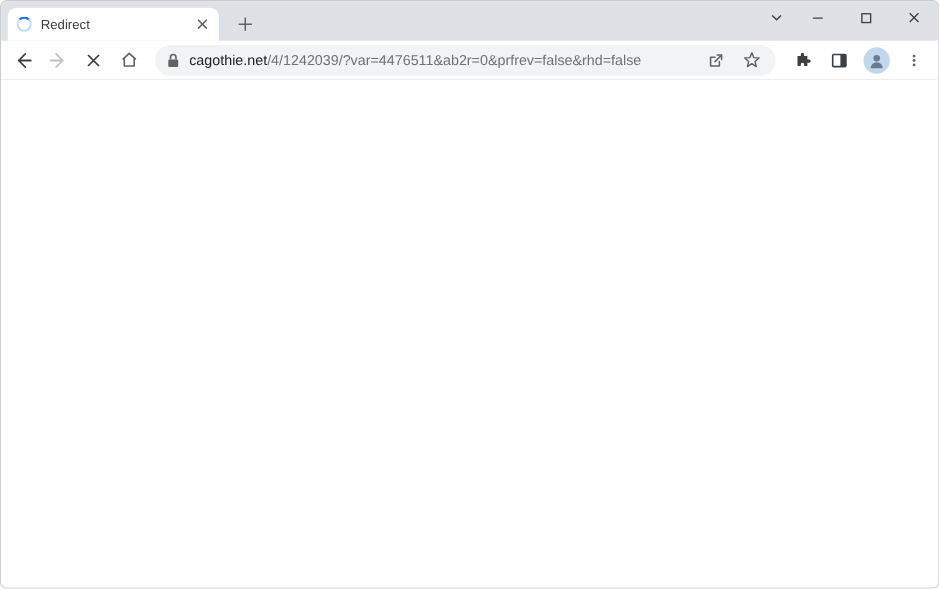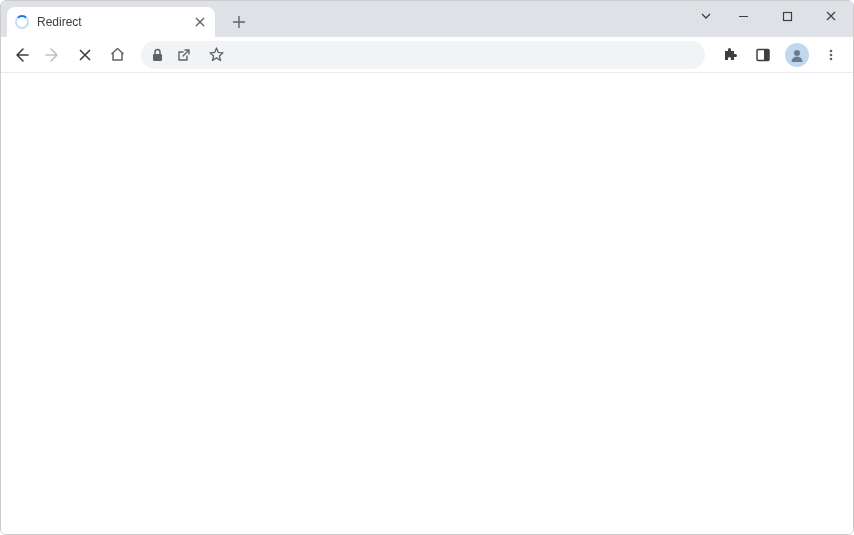--- a/index.html
+++ b/index.html
@@ -17,21 +17,21 @@
     height: 36px;
     background: #dee1e6;
     display: flex;
     align-items: flex-end;
     padding-left: 6px;
     position: relative;
   }
   .tab {
     background: #ffffff;
     height: 30px;
-    width: 208px;
+    width: 192px;
     border-radius: 8px 8px 0 0;
     display: flex;
     align-items: center;
     padding: 0 8px;
     gap: 8px;
     position: relative;
     font-size: 12px;
     color: #3c4043;
   }
   .tab .spinner {
@@ -239,20 +239,24 @@
       </svg>
   </div>
 
   <div class="omnibox">
     <span class="lock">
       <svg width="13" height="14" viewBox="0 0 13 14">
           <rect x="2" y="6" width="9" height="7" rx="1.3" fill="#5f6368"></rect>
           <path d="M4 6 V4 a2.5 2.5 0 0 1 5 0 V6" stroke="#5f6368" stroke-width="1.5" fill="none"></path>
         </svg>
     </span>
+    <div class="url-row">
+      <span class="domain">cagothie.net</span>
+        <span class="path">/4/1242039/?var=4476511&amp;ab2r=0&amp;prfrev=false&amp;rhd=false</span>
+    </div>
     <span class="omni-icon">
       <svg width="16" height="16" viewBox="0 0 16 16">
           <path d="M9 3 L13 3 L13 7 M13 3 L7 9 M11 9 V13 H3 V5 H7" stroke="#5f6368" stroke-width="1.4" fill="none" stroke-linecap="round" stroke-linejoin="round"></path>
         </svg>
     </span>
     <span class="omni-icon">
       <svg width="17" height="17" viewBox="0 0 17 17">
           <path d="M8.5 2 L10.3 6.4 L15 6.8 L11.4 9.9 L12.5 14.5 L8.5 11.9 L4.5 14.5 L5.6 9.9 L2 6.8 L6.7 6.4 Z" stroke="#5f6368" stroke-width="1.3" fill="none" stroke-linejoin="round"></path>
         </svg>
     </span>

